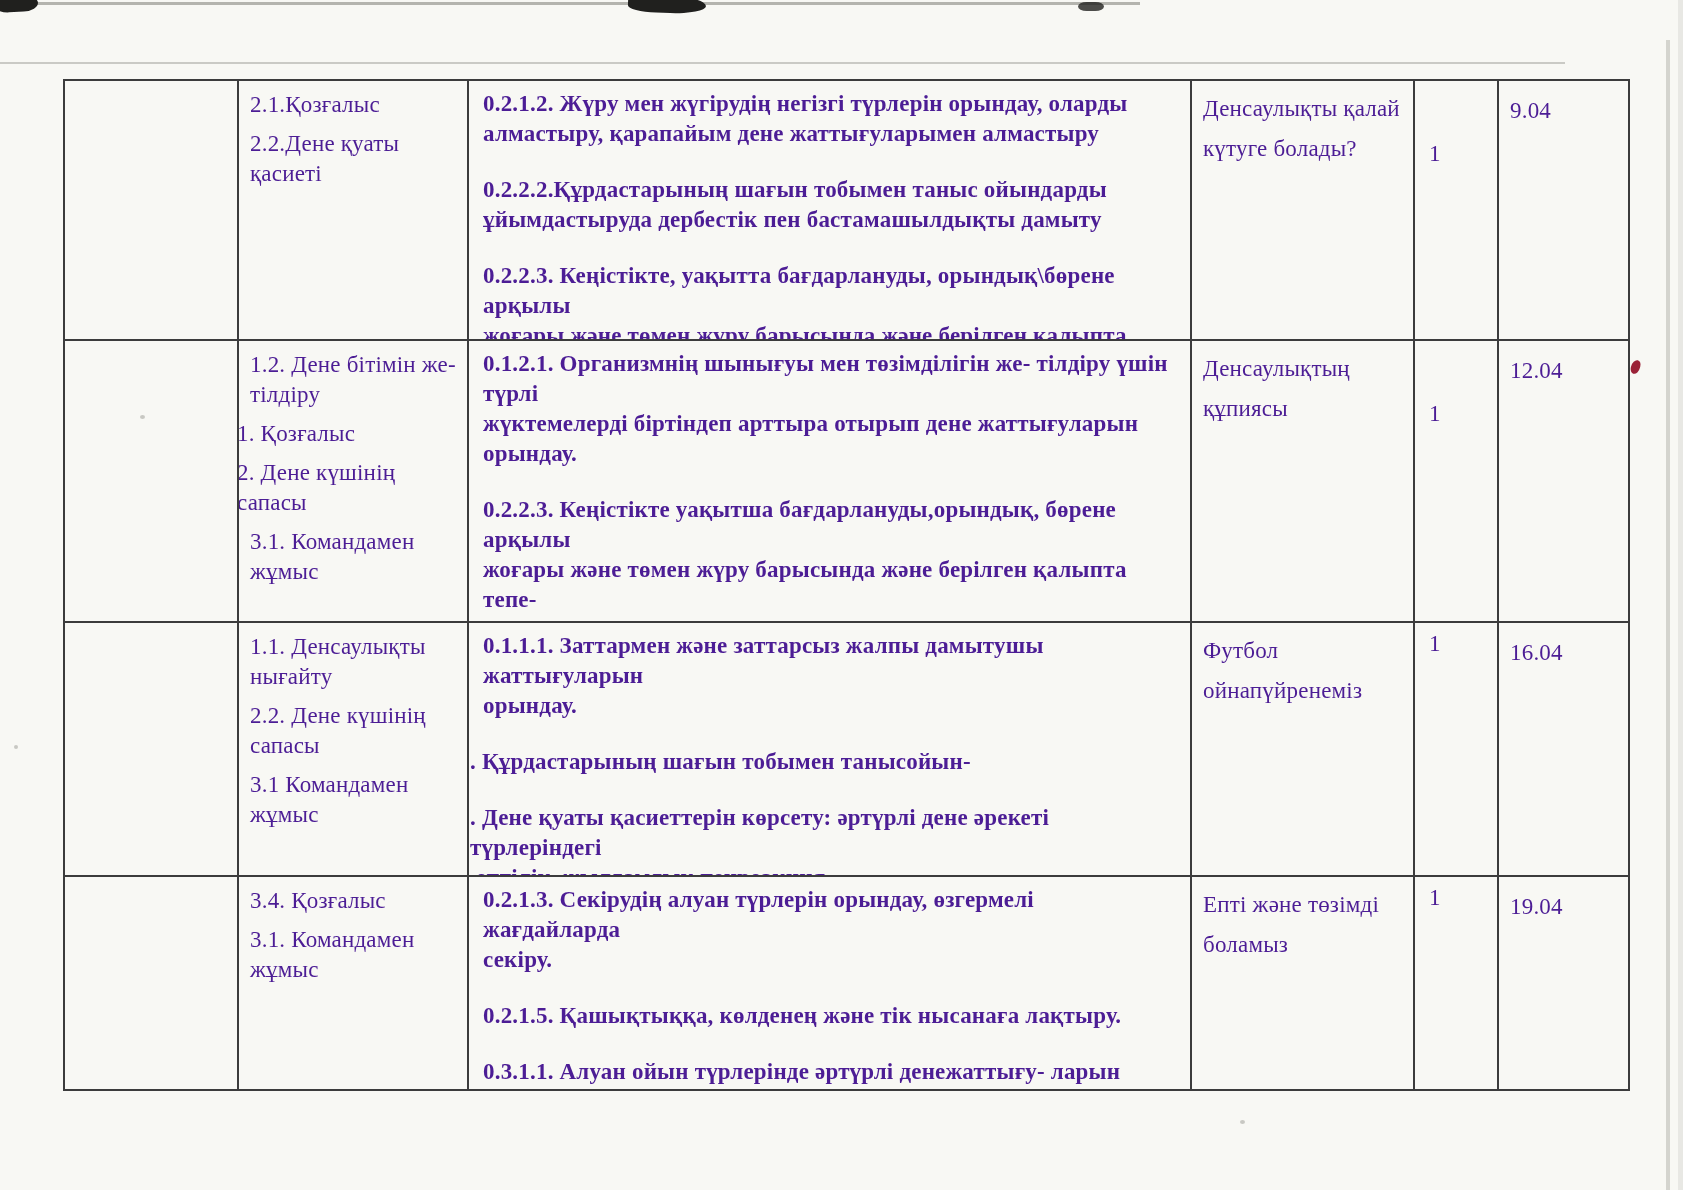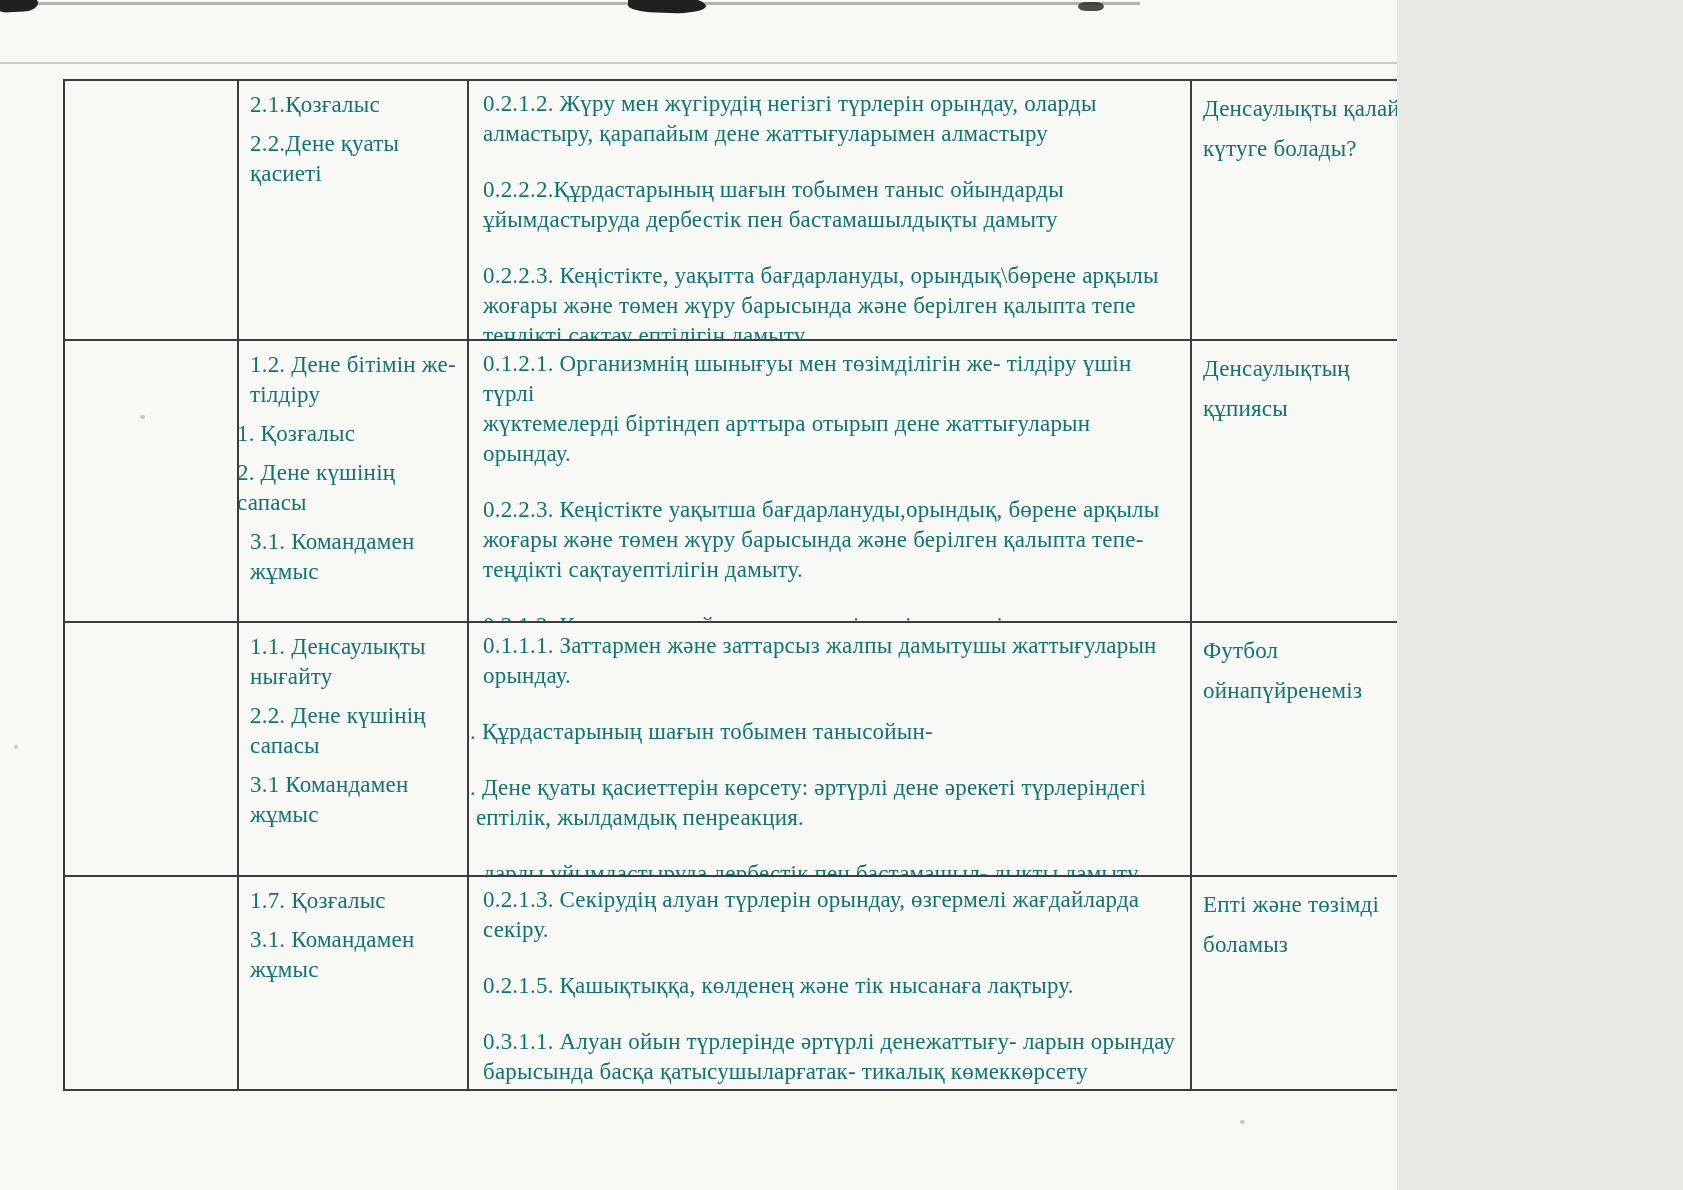--- a/index.html
+++ b/index.html
@@ -1,22 +1,22 @@
 <!DOCTYPE html>
 <html><head>
 <meta charset="utf-8">
 <style>
   html,body{margin:0;padding:0;background:#e8e8e4;}
   .page{
     position:relative;
-    width:1397px;height:1190px;
+    width:1678px;height:1190px;
     background:#f8f8f4;
     overflow:hidden;
     font-family:"Liberation Serif","DejaVu Serif",serif;
-    color:#0f766e;
+    color:#4c1d95;
   }
   
   .top-streak{position:absolute;left:0;top:2px;width:1140px;height:3px;background:#8f8f89;opacity:.65;}
   .top-streak2{position:absolute;left:0;top:62px;width:1565px;height:2px;background:#b7b7b1;opacity:.7;}
   .smudge{position:absolute;background:#20201e;border-radius:40%/60%;}
   .smudge.a{left:-6px;top:-4px;width:44px;height:16px;transform:rotate(-3deg);}
   .smudge.b{left:628px;top:-5px;width:78px;height:18px;transform:rotate(2deg);border-radius:30% 60% 50% 40%;}
   .smudge.c{left:1078px;top:2px;width:26px;height:9px;opacity:.8;}
   .right-shadow{position:absolute;left:1666px;top:40px;width:4px;height:1150px;background:#cfcfca;opacity:.9;}
   .red-mark{position:absolute;left:1631px;top:360px;width:9px;height:14px;border-radius:60% 40% 55% 45%;transform:rotate(14deg);}
@@ -32,21 +32,21 @@
   .trow + .trow{border-top:2px solid #3c3c3c;}
   .r0{height:258px;} .r1{height:280px;} .r2{height:252px;} .r3{height:212px;}
   .cell{
     box-sizing:border-box;
     overflow:hidden;
     font-size:23px;line-height:30px;
     letter-spacing:.2px;
   }
   .cell + .cell{border-left:2px solid #3c3c3c;}
   .c-skills{padding:9px 2px 0 11px;}
-  .c-obj{padding:8px 14px 0 14px;}
+  .c-obj{padding:8px 14px 0 14px;font-weight:bold;}
   .c-theme{padding:8px 8px 0 11px;line-height:40px;}
   .c-hours{padding:6px 0 0 14px;}
   .c-date{padding:15px 0 0 11px;}
   .para{white-space:pre-wrap;margin:0;}
   .para + .para{margin-top:26px;}
   .skill{white-space:pre-wrap;margin:0;}
   .skill + .skill{margin-top:9px;}
   .theme-text{white-space:pre-wrap;}
   .clip{margin-left:-13px;}
   .hours-mid{padding-top:58px;}
@@ -145,26 +145,29 @@
  ептілік, жылдамдық пенреакция.</p>
         <p class="para">дарды ұйымдастыруда дербестік пен бастамашыл- дықты дамыту</p>
       </div>
       <div class="cell c-theme">
         <span class="theme-text">Футбол
 ойнапүйренеміз</span>
       </div>
       <div class="cell c-hours">
         <span>1</span>
       </div>
+      <div class="cell c-date">
+        <span>16.04</span>
+      </div>
     </div>
 
     <div class="trow r3">
       <div class="cell c-blank"></div>
       <div class="cell c-skills">
-        <p class="skill">1.7. Қозғалыс</p>
+        <p class="skill">3.4. Қозғалыс</p>
         <p class="skill">3.1. Командамен
 жұмыс</p>
       </div>
       <div class="cell c-obj">
         <p class="para">0.2.1.3. Секірудің алуан түрлерін орындау, өзгермелі жағдайларда
 секіру.</p>
         <p class="para">0.2.1.5. Қашықтыққа, көлденең және тік нысанаға лақтыру.</p>
         <p class="para">0.3.1.1. Алуан ойын түрлерінде әртүрлі денежаттығу- ларын орындау
 барысында басқа қатысушыларғатак- тикалық көмеккөрсету</p>
       </div>

